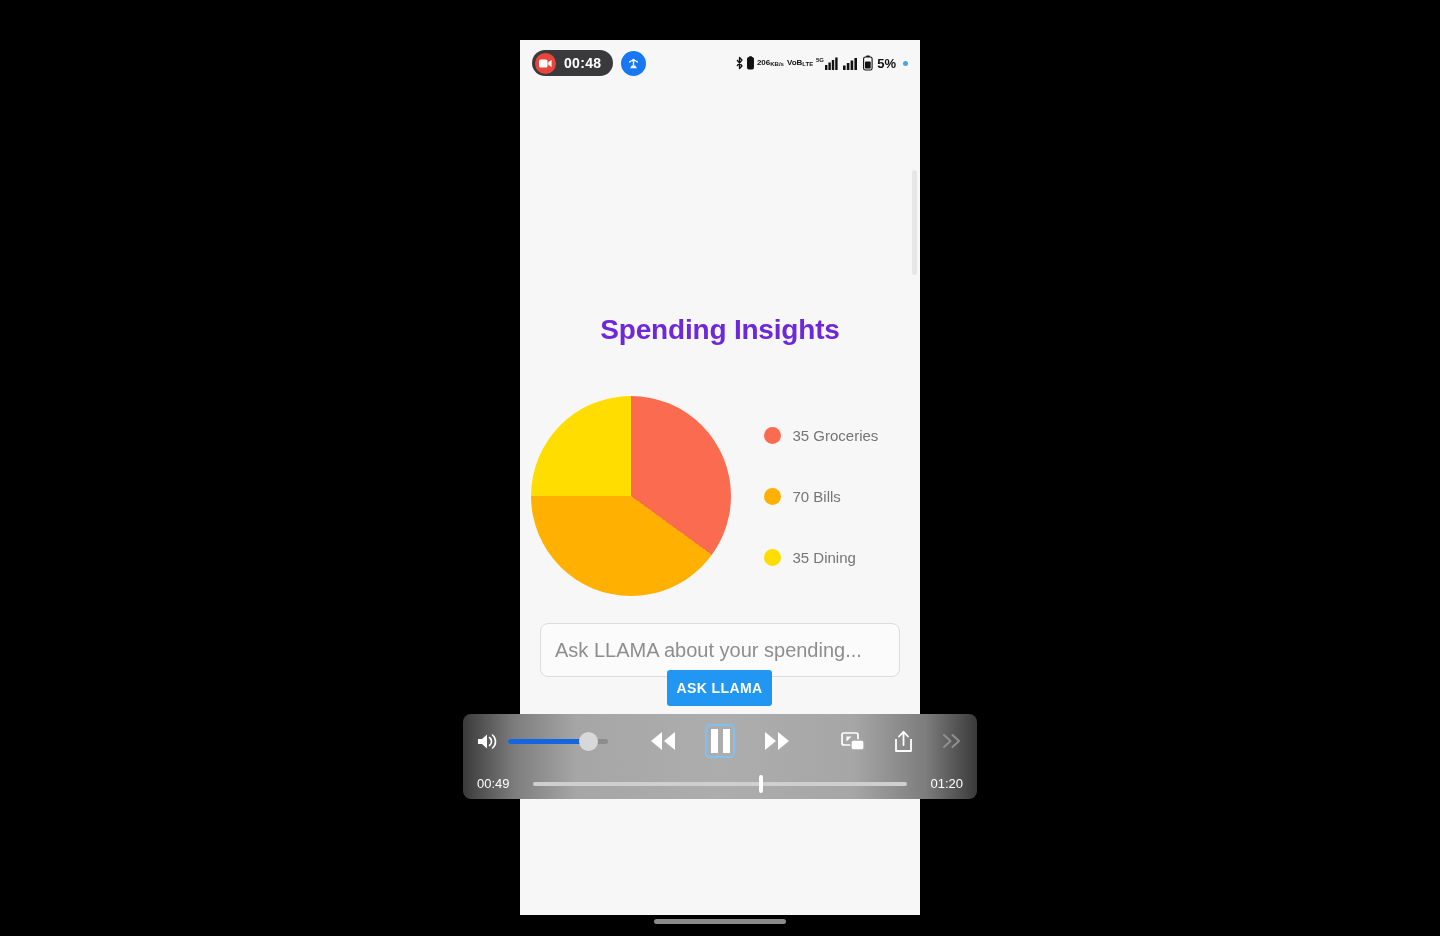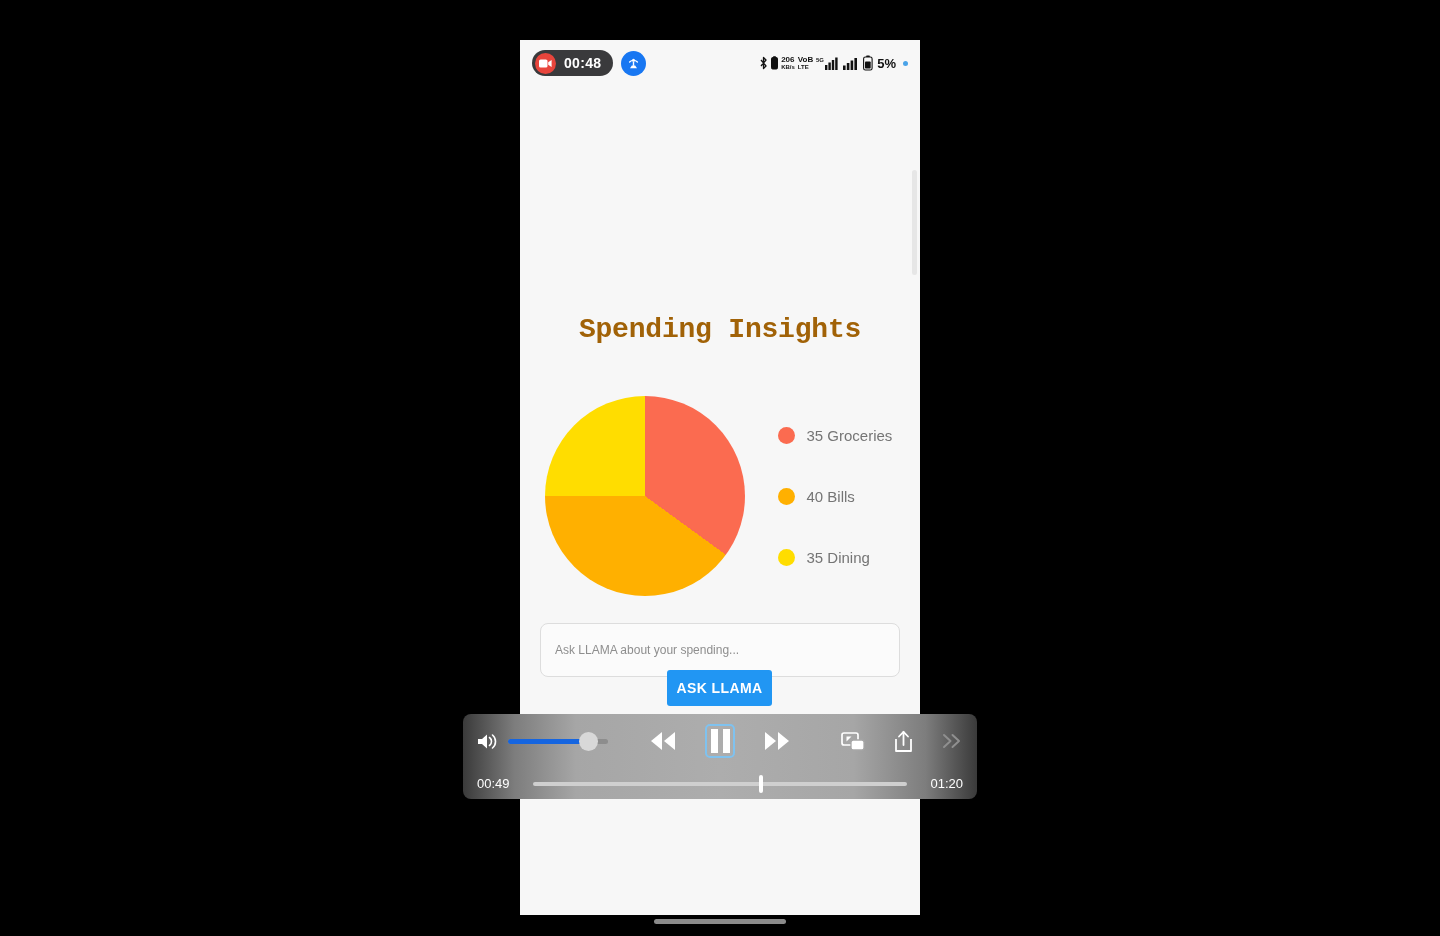--- a/index.html
+++ b/index.html
@@ -89,22 +89,22 @@
 
   .status-right {
     display: flex;
     align-items: center;
     gap: 3px;
     color: #111;
   }
 
   .stacked-label {
     display: flex;
-    flex-direction: column;
-    align-items: flex-start;
+    flex-direction: row;
+    align-items: flex-end;
     line-height: 1;
     font-size: 7px;
     font-weight: bold;
     color: #111;
   }
   .stacked-label .top { font-size: 8px; }
   .stacked-label .bot { font-size: 6px; }
 
   .battery-text {
     font-size: 13px;
@@ -131,28 +131,27 @@
   }
 
   .page-title {
     position: absolute;
     left: 0;
     top: 228px;
     width: 400px;
     text-align: center;
     font-size: 28px;
     font-weight: bold;
-    color: #a16207;
+    color: #6d28d9;
     letter-spacing: -0.2px;
-    font-family: Liberation Mono, monospace;
   }
 
   .chart-area {
     position: absolute;
-    left: 16px;
+    left: 2px;
     top: 300px;
     width: 400px;
     height: 220px;
     display: flex;
     align-items: center;
     justify-content: center;
     gap: 33px;
   }
 
   .pie {
@@ -194,21 +193,21 @@
     left: 20px;
     top: 537px;
     width: 360px;
     height: 54px;
     box-sizing: border-box;
     border: 1px solid #dddddd;
     border-radius: 8px;
     background: #fbfbfb;
     padding: 0 14px;
     font-family: "Liberation Sans", sans-serif;
-    font-size: 12px;
+    font-size: 20px;
     color: #0369a1;
     outline: none;
   }
   .ask-input::placeholder { color: #8e8e8e; }
 
   .ask-button {
     position: absolute;
     left: 147px;
     top: 584px;
     width: 105px;
@@ -469,21 +468,21 @@
       <div class="chart-area">
         <div class="pie" id="pie-slices" style="background: conic-gradient(rgb(251, 107, 80) 0deg, rgb(251, 107, 80) 126deg, rgb(255, 176, 0) 126deg, rgb(255, 176, 0) 270deg, rgb(255, 221, 0) 270deg, rgb(255, 221, 0) 360deg);"></div>
 
         <div class="legend" id="pie-legend">
           <div class="legend-row">
             <span class="legend-swatch" style="background: rgb(251, 107, 80);"></span>
             <span class="legend-label">35 Groceries</span>
           </div>
           <div class="legend-row">
             <span class="legend-swatch" style="background: rgb(255, 176, 0);"></span>
-            <span class="legend-label">40 Bills</span>
+            <span class="legend-label">70 Bills</span>
           </div>
           <div class="legend-row">
             <span class="legend-swatch" style="background: rgb(255, 221, 0);"></span>
             <span class="legend-label">35 Dining</span>
           </div>
         </div>
       </div>
 
       <input class="ask-input" type="text" placeholder="Ask LLAMA about your spending..." style="">
 

